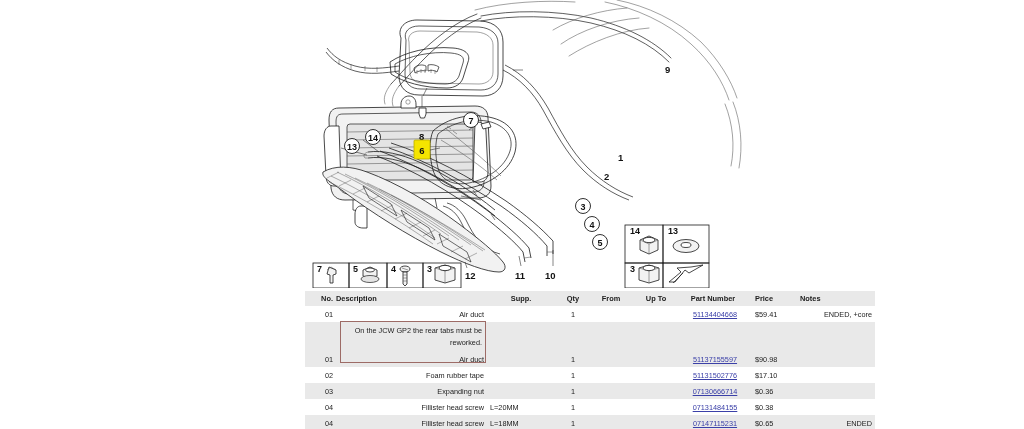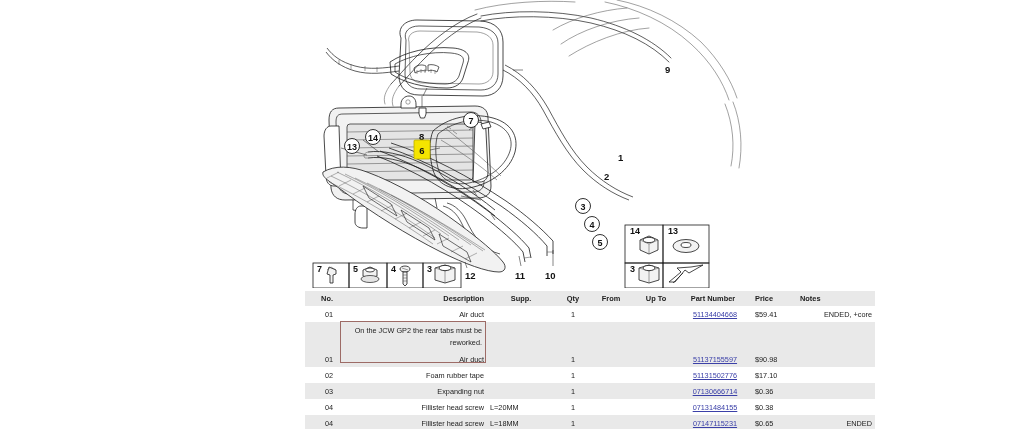--- a/index.html
+++ b/index.html
@@ -96,21 +96,21 @@
   .c-no    { width: 22px;  text-align: right;   padding-left: 6px !important; }
   .c-desc  { width: 148px; text-align: right;   padding-left: 6px !important; }
   .c-supp  { width: 62px;  text-align: left; }
   .c-qty   { width: 30px;  text-align: center; }
   .c-from  { width: 34px;  text-align: center; }
   .c-upto  { width: 44px;  text-align: right;  padding-right: 4px !important; }
   .c-part  { width: 70px;  text-align: center;   padding-left: 4px !important;}
   .c-price { width: 42px;  text-align: left;   padding-left: 4px !important; margin-top: 14px;}
   .c-notes { width: 72px;  text-align: right;   padding-left: 6px !important;}
 
-  th.c-desc  { text-align: right; padding-left: 0 !important; }
+  th.c-desc  { text-align: left; padding-left: 0 !important; }
   th.c-supp  { text-align: center; }
   th.c-qty   { text-align: center; }
   th.c-from  { text-align: center; }
   th.c-upto  { text-align: center; padding-right: 0 !important;}
   th.c-part  { text-align: center; padding-left: 0 !important;}
   th.c-price { text-align: left;   padding-left: 4px !important;}
   th.c-notes { text-align: left; padding-left: 0 !important;}
 
   a.partlink {
     color: #3b40a8;

